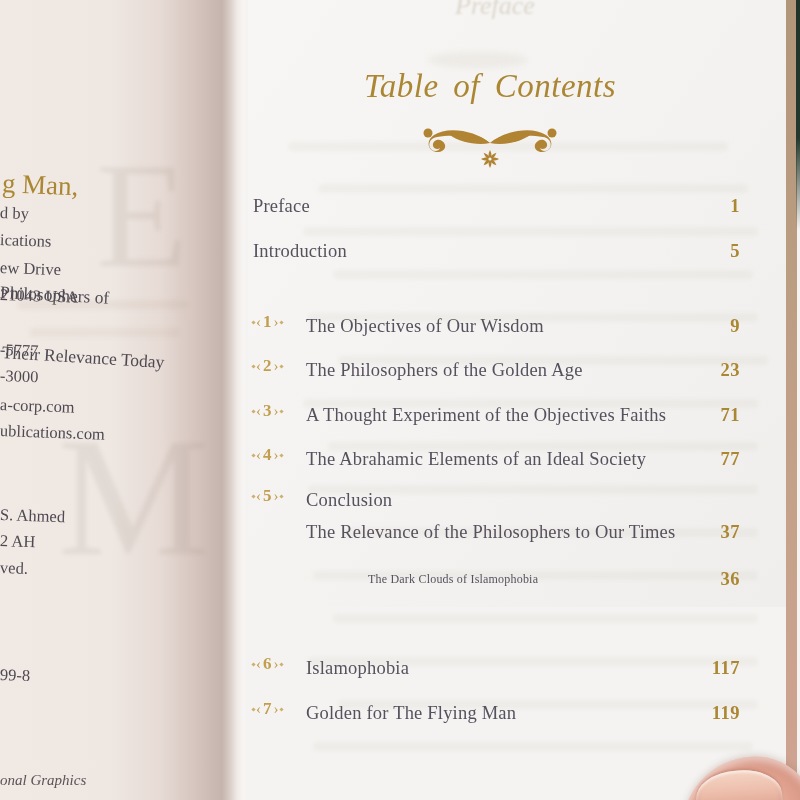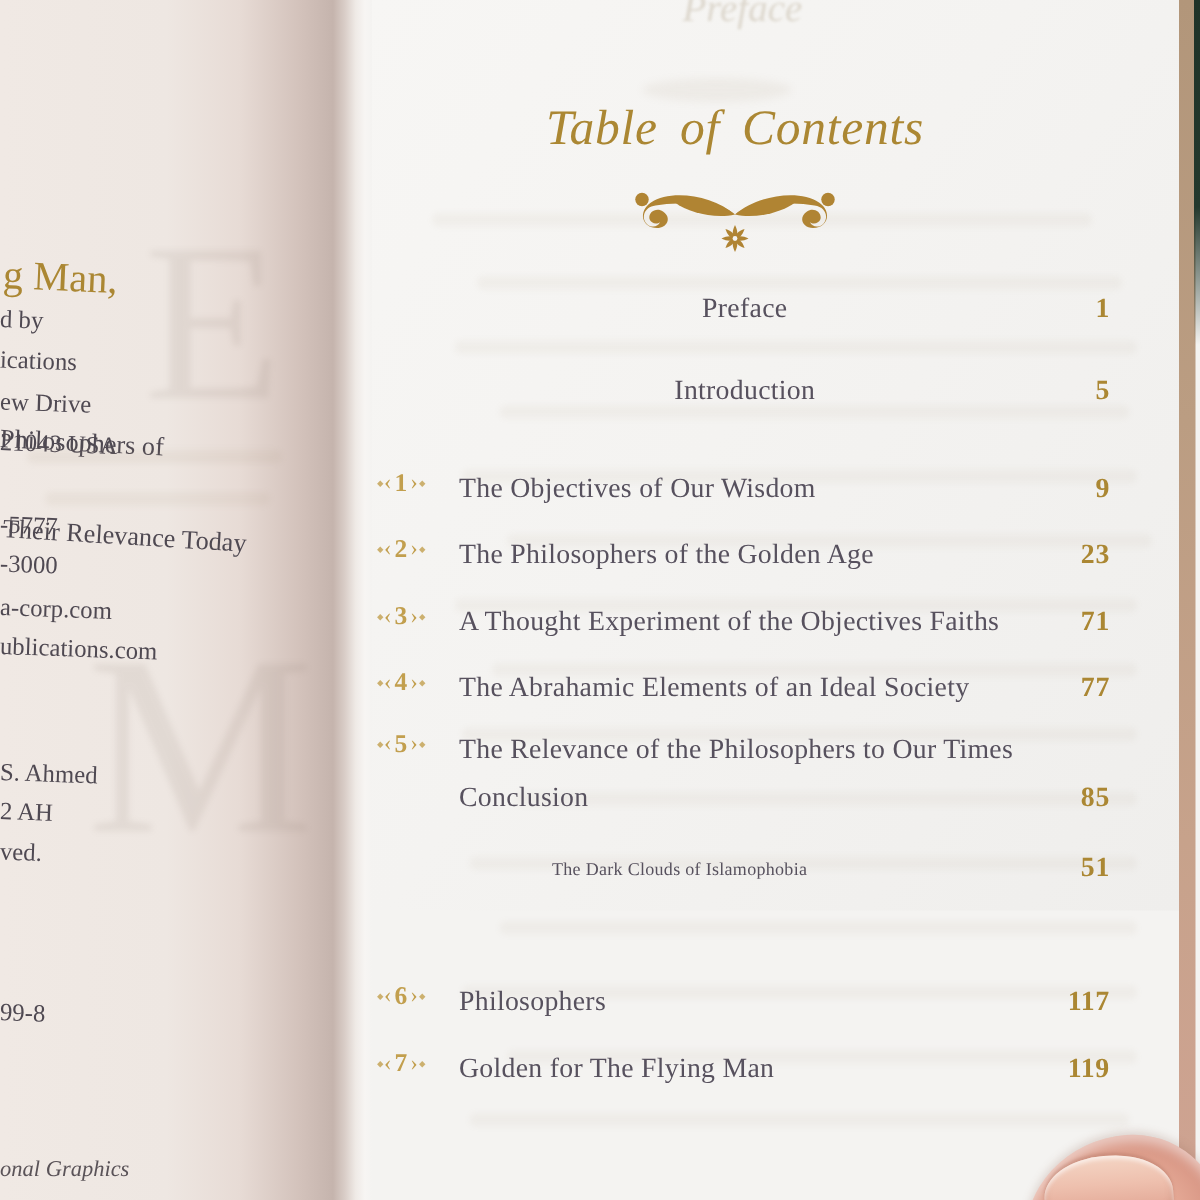--- a/index.html
+++ b/index.html
@@ -39,21 +39,21 @@
   .toc-entries{position:absolute;left:0;top:0;width:538px;height:800px;z-index:2;}
   .toc-row{position:absolute;left:0;width:492px;}
   .ch-num{position:absolute;left:4px;top:2px;display:flex;align-items:center;gap:1px;
     color:var(--chapter-gold,#c29f4e);}
   .ch-num .brk{font-size:15px;line-height:1;}
   .ch-num .n{font-size:17px;font-weight:bold;padding:0 1px;}
   .ch-num .dot{width:3px;height:3px;background:var(--chapter-gold,#c29f4e);transform:rotate(45deg);opacity:.8;}
   .labels{display:block;}
   .lab-line{display:block;font-size:18.5px;line-height:32px;color:var(--text-dark,#57515e);
     letter-spacing:.2px;white-space:nowrap;}
-  .indent0 .labels{margin-left:5px;text-align:center;}
+  .indent0 .labels{margin-left:5px;}
   .indent1 .labels{margin-left:58px;}
   .indent2 .labels{margin-left:120px;}
   .indent2 .lab-line{font-size:12px;}
   .page-num{position:absolute;right:0;bottom:5px;font-size:18.5px;font-weight:bold;
     color:var(--gold,#ab8733);letter-spacing:.5px;}
 
   
   .page-edge-strip{position:absolute;left:786px;top:0;width:11px;height:800px;
     background:linear-gradient(180deg,#b2967a 0%,#bb9d82 35%,#c7a28b 70%,#cfa392 100%);}
   .cover-edge{position:absolute;left:796px;top:0;width:4px;height:230px;
@@ -149,21 +149,21 @@
       </g>
     </svg>
 
     <div class="toc-entries" id="toc-entries">
         <div class="toc-row indent0" style="top: 190px;">
           <span class="labels">
             <span class="lab-line">Preface</span>
           </span>
           <span class="page-num">1</span>
         </div>
-        <div class="toc-row indent0" style="top: 245px;">
+        <div class="toc-row indent0" style="top: 235px;">
           <span class="labels">
             <span class="lab-line">Introduction</span>
           </span>
           <span class="page-num">5</span>
         </div>
         <div class="toc-row indent1" style="top: 310px;">
           <span class="ch-num">
             <span class="dot"></span>
             <span class="brk">‹</span>
             <span class="n">1</span>
@@ -216,41 +216,41 @@
         </div>
         <div class="toc-row indent1" style="top: 484px;">
           <span class="ch-num">
             <span class="dot"></span>
             <span class="brk">‹</span>
             <span class="n">5</span>
             <span class="brk">›</span>
             <span class="dot"></span>
           </span>
           <span class="labels">
+            <span class="lab-line">Conclusion</span>
             <span class="lab-line">The Relevance of the Philosophers to Our Times</span>
-            <span class="lab-line">Conclusion</span>
-          </span>
-          <span class="page-num">85</span>
+          </span>
+          <span class="page-num">37</span>
         </div>
         <div class="toc-row indent2" style="top: 563px;">
           <span class="labels">
             <span class="lab-line">The Dark Clouds of Islamophobia</span>
           </span>
-          <span class="page-num">51</span>
+          <span class="page-num">36</span>
         </div>
         <div class="toc-row indent1" style="top: 652px;">
           <span class="ch-num">
             <span class="dot"></span>
             <span class="brk">‹</span>
             <span class="n">6</span>
             <span class="brk">›</span>
             <span class="dot"></span>
           </span>
           <span class="labels">
-            <span class="lab-line">Philosophers</span>
+            <span class="lab-line">Islamophobia</span>
           </span>
           <span class="page-num">117</span>
         </div>
         <div class="toc-row indent1" style="top: 697px;">
           <span class="ch-num">
             <span class="dot"></span>
             <span class="brk">‹</span>
             <span class="n">7</span>
             <span class="brk">›</span>
             <span class="dot"></span>

